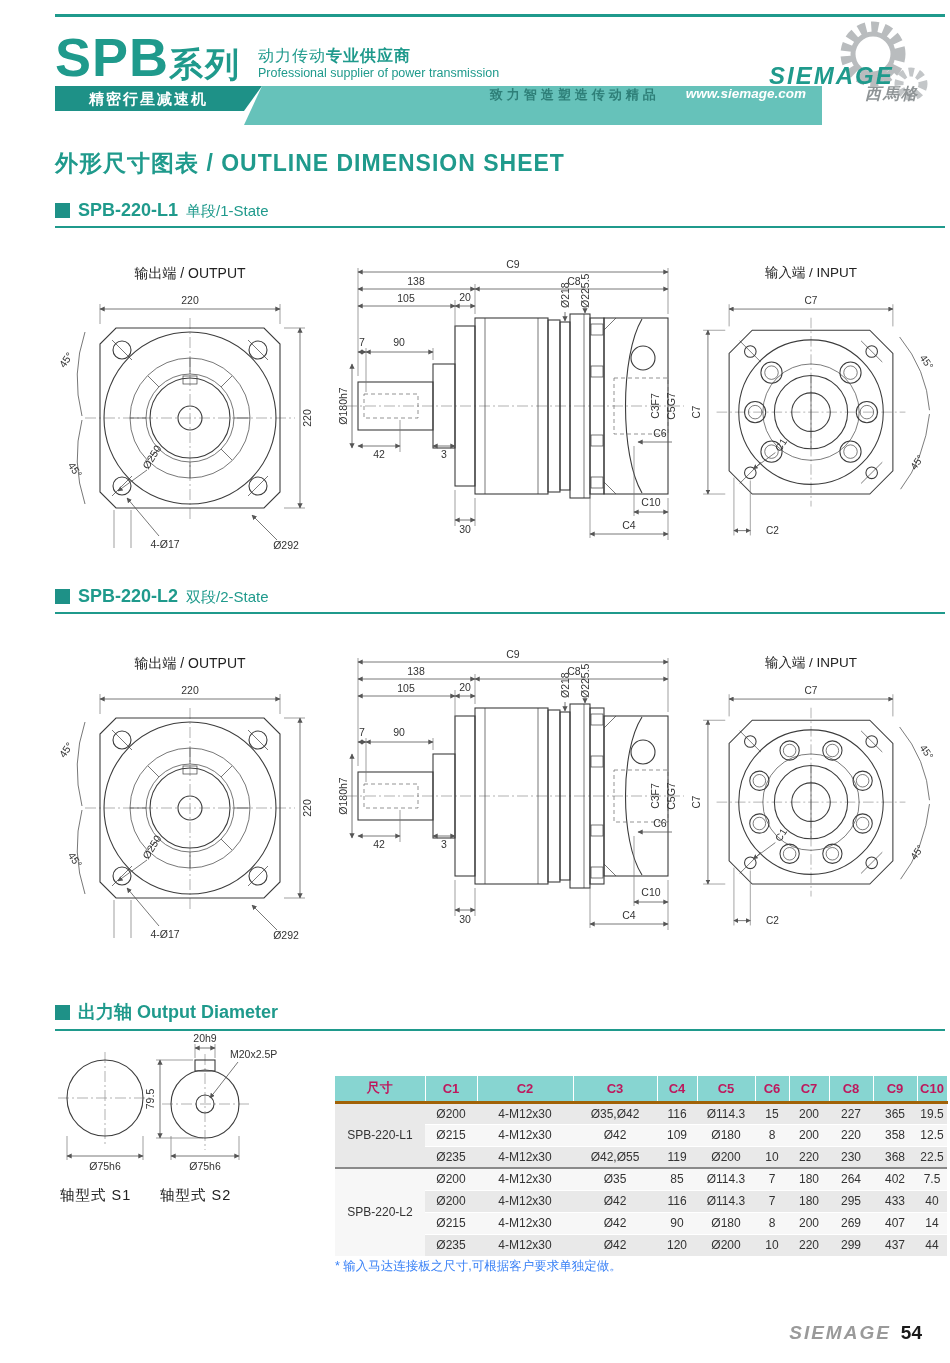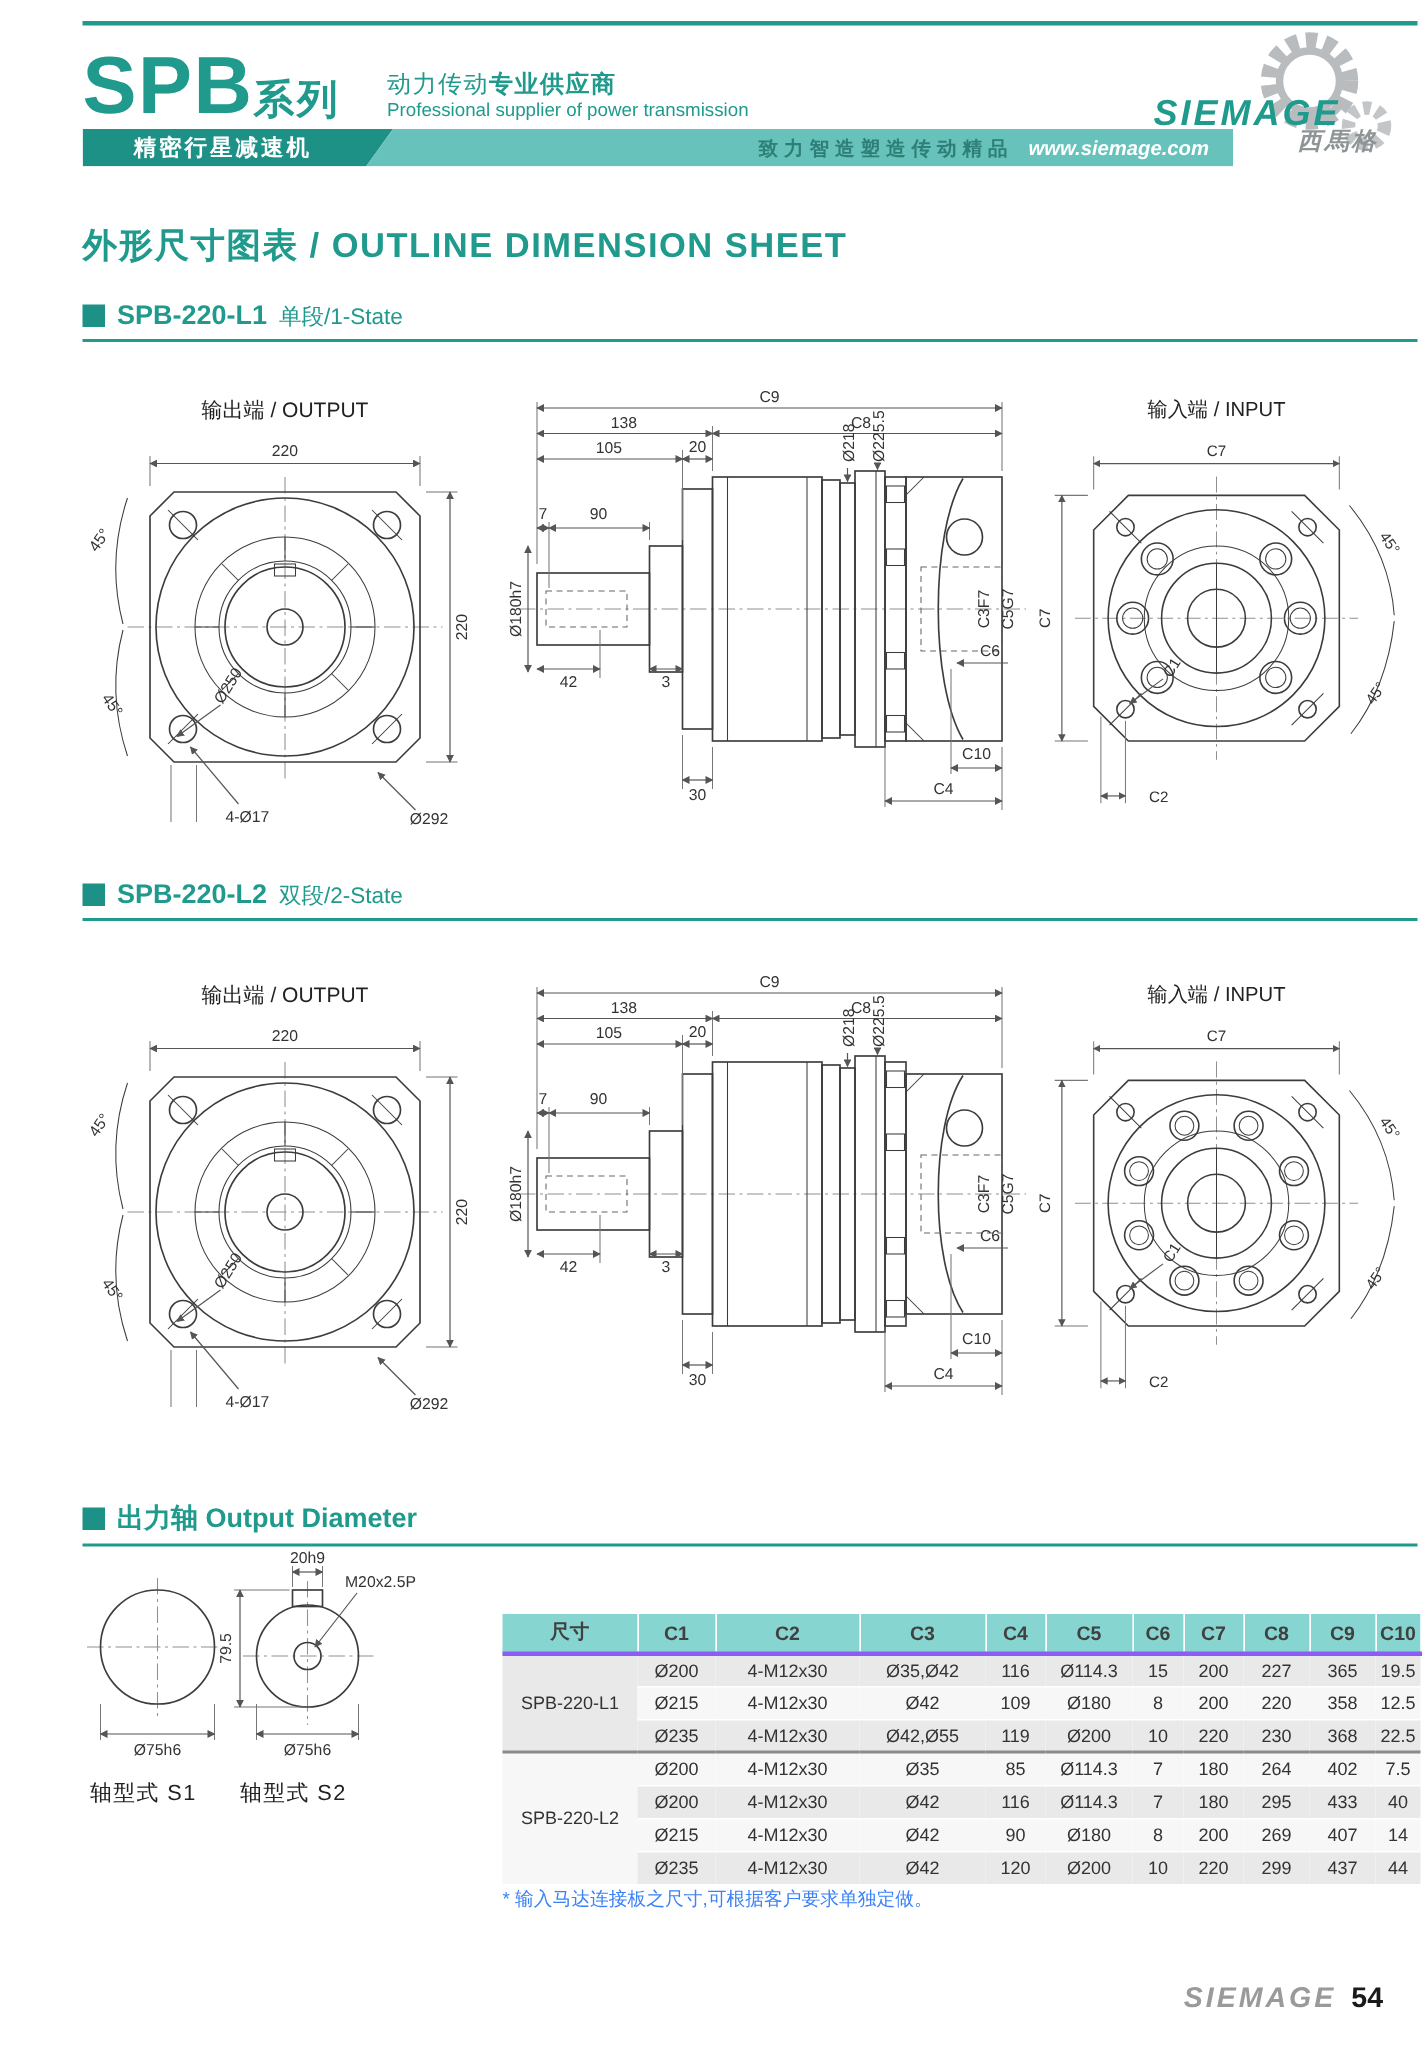--- a/index.html
+++ b/index.html
@@ -7,27 +7,27 @@
     --table-header:#87d5d1; --row-gray:#e9e9e9; --row-light:#f7f7f7;
     --line:#3c3c3c; --dim:#555;
   }
   *{margin:0;padding:0;box-sizing:border-box;}
   body{background:#fff;font-family:"Liberation Sans","DejaVu Sans",sans-serif;}
   .page{position:relative;width:950px;height:1363px;margin:0 auto;background:#fff;overflow:hidden;}
 
   
   .top-rule{position:absolute;left:55px;top:14px;width:890px;height:3px;background:var(--teal);}
   .series-logo{position:absolute;left:55px;top:30px;color:var(--teal);font-weight:bold;font-size:54px;line-height:54px;letter-spacing:1px;}
-  .series-suffix{font-size:27px;font-weight:bold;letter-spacing:2px;}
+  .series-suffix{font-size:34px;font-weight:bold;letter-spacing:2px;}
   .band-dark{position:absolute;left:55px;top:86px;width:207px;height:25px;background:var(--teal-dark);
     clip-path:polygon(0 0,100% 0,calc(100% - 18px) 100%,0 100%);color:#fff;font-weight:bold;font-size:15px;
     line-height:25px;padding-left:34px;letter-spacing:2px;}
-  .band-light{position:absolute;left:244px;top:86px;width:578px;height:25px;background:var(--band-light);
-    clip-path:polygon(18px 0,100% 0,100% 100%,0 100%);display:flex;align-items:center;justify-content:flex-end;
-    gap:10px;padding-right:16px;}
+  .band-light{position:absolute;left:244px;top:86px;width:578px;height:39px;background:var(--band-light);
+    clip-path:polygon(18px 0,100% 0,100% 100%,0 100%);display:flex;justify-content:flex-end;
+    gap:26px;padding-right:16px;}
   .band-slogan{color:#2e7f78;font-size:13px;font-weight:bold;letter-spacing:4px;}
   .band-site{color:#fff;font-size:13.5px;font-weight:bold;font-style:italic;}
   .slogan-cn{position:absolute;left:258px;top:46px;font-size:16px;color:var(--teal);letter-spacing:1px;}
   .slogan-cn b{font-size:16px;}
   .slogan-en{position:absolute;left:258px;top:66px;font-size:12.5px;color:var(--teal);}
   .logo{position:absolute;left:765px;top:22px;width:180px;height:84px;}
   .logo svg{position:absolute;left:0;top:0;}
   .logo-word{position:absolute;left:4px;top:40px;color:var(--teal);font-size:24px;font-weight:bold;font-style:italic;letter-spacing:2px;}
   .logo-cn{position:absolute;left:100px;top:62px;color:#8f9496;font-size:16px;font-weight:bold;font-style:italic;letter-spacing:2px;}
 
@@ -46,22 +46,22 @@
   .out{stroke:var(--line);stroke-width:1.1;fill:none;}
   .thin{stroke:var(--line);stroke-width:0.7;fill:none;}
   .cl{stroke:#909090;stroke-width:0.7;fill:none;stroke-dasharray:11 3 2 3;}
   .dash{stroke:#666;stroke-width:0.7;fill:none;stroke-dasharray:4 3;}
   .ext{stroke:#777;stroke-width:0.7;fill:none;}
   .dl{stroke:var(--dim);stroke-width:0.8;fill:none;marker-start:url(#arr);marker-end:url(#arr);}
   .ld{stroke:var(--dim);stroke-width:0.8;fill:none;marker-end:url(#arr);}
 
   
   .dim-table{position:absolute;left:335px;top:1076px;width:612px;border-collapse:collapse;table-layout:fixed;font-size:12px;color:#333;}
-  .dim-table th{background:var(--table-header);color:#404040;font-size:13px;font-weight:bold;height:26px;
-    border-right:1px solid #fff;border-bottom:3px solid #8b5cf6;}
+  .dim-table th{background:var(--table-header);color:#be185d;font-size:13px;font-weight:bold;height:26px;
+    border-right:1px solid #fff;border-bottom:3px solid #a16207;}
   .dim-table td{text-align:center;height:22px;border-bottom:1px solid #fff;}
   .dim-table tr.odd td{background:var(--row-gray);}
   .dim-table tr.even td{background:var(--row-light);}
   .dim-table td.group-cell{background:#ececec;font-size:12px;}
   .dim-table tr.group-start td{border-top:2px solid #8a8a8a;}
   .notes{position:absolute;left:335px;top:1258px;font-size:12.5px;color:#3b82f6;line-height:17px;}
   .shaft-caption{position:absolute;width:90px;text-align:left;font-size:14.5px;color:#222;letter-spacing:1px;}
 
   .footer{position:absolute;right:28px;top:1322px;display:flex;align-items:baseline;gap:10px;}
   .footer .fb{color:#9a9a9a;font-size:19px;font-weight:bold;font-style:italic;letter-spacing:2px;}

